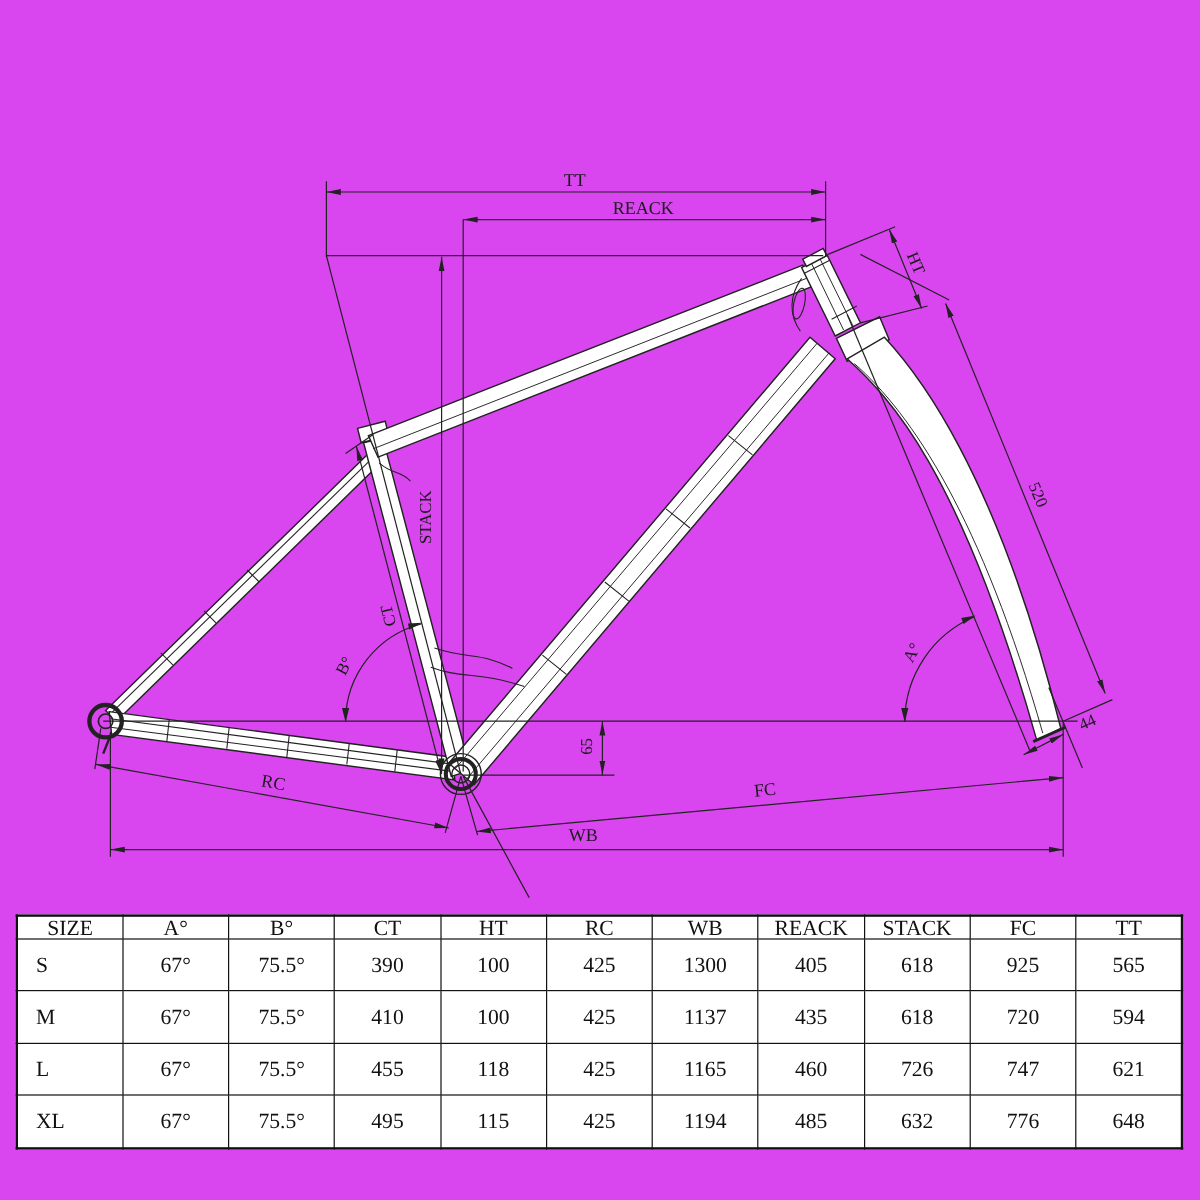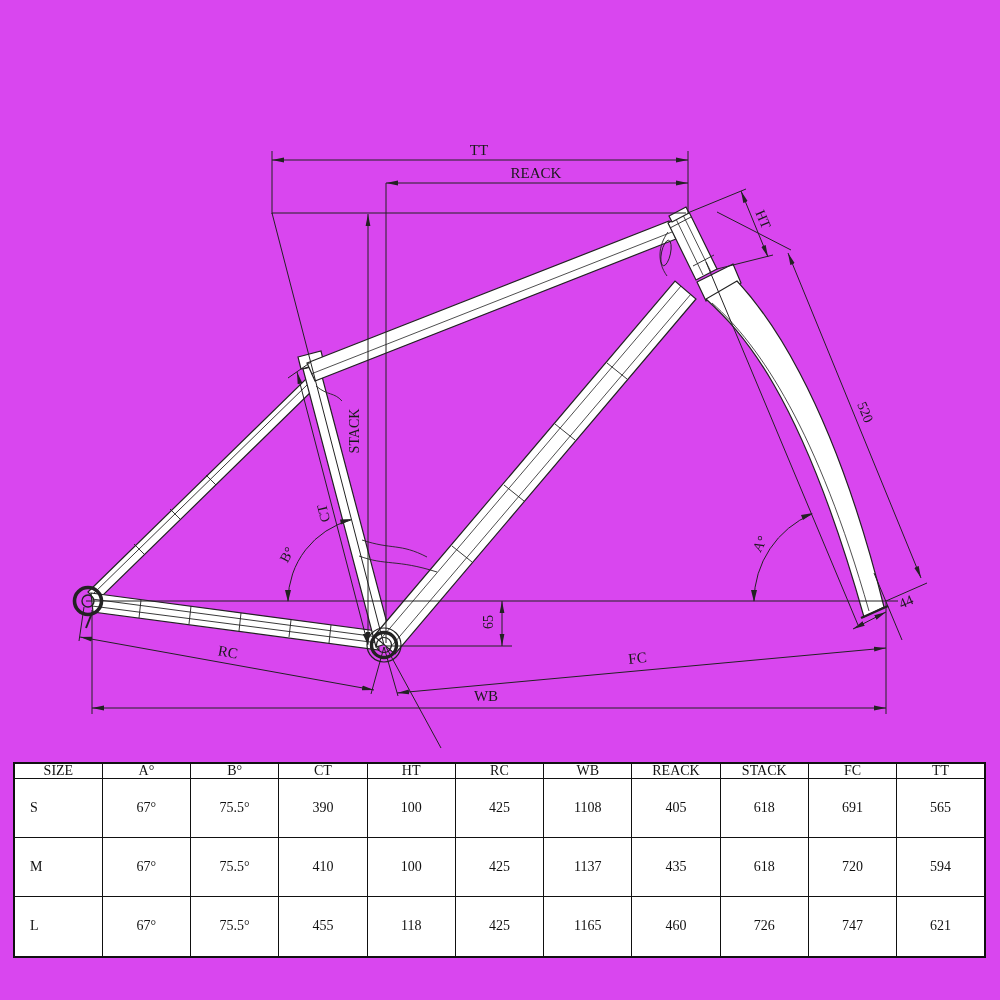--- a/index.html
+++ b/index.html
@@ -4,21 +4,21 @@
 <style>
   html,body{margin:0;padding:0;background:#ffffff;}
   #page{position:relative;width:1000px;height:1000px;background:#d946ef;overflow:hidden;
         font-family:"Liberation Serif", serif;}
   #drawing{position:absolute;left:0;top:0;}
   svg text{fill:#1a1a1a;font-family:"Liberation Serif", serif;}
   .dim-label{font-size:15px;}
   .dim-label-sm{font-size:14px;}
   #geo-table{position:absolute;left:13px;top:762px;width:973px;height:196px;
              border-collapse:collapse;table-layout:fixed;background:#ffffff;}
-  #geo-table td,#geo-table th{border:1.6px solid #111111;font-size:14px;font-weight:normal;
+  #geo-table td,#geo-table th{border:1.6px solid #111111;font-size:18px;font-weight:normal;
              color:#111111;text-align:center;padding:0;line-height:1;margin-left:45px;}
   #geo-table{border:2.6px solid #111111;}
   #geo-table td.size-col{text-align:left;padding-left:15px;}
 </style>
 </head>
 <body>
 
 <div id="page">
 
   <svg id="drawing" width="1000" height="758" viewBox="0 0 1000 758">
@@ -164,24 +164,24 @@
         </tr>
     </thead>
     <tbody>
         <tr>
           <td class="size-col">S</td>
           <td>67°</td>
           <td>75.5°</td>
           <td>390</td>
           <td>100</td>
           <td>425</td>
-          <td>1108</td>
+          <td>1300</td>
           <td>405</td>
           <td>618</td>
-          <td>691</td>
+          <td>925</td>
           <td>565</td>
         </tr>
         <tr>
           <td class="size-col">M</td>
           <td>67°</td>
           <td>75.5°</td>
           <td>410</td>
           <td>100</td>
           <td>425</td>
           <td>1137</td>
@@ -196,16 +196,29 @@
           <td>75.5°</td>
           <td>455</td>
           <td>118</td>
           <td>425</td>
           <td>1165</td>
           <td>460</td>
           <td>726</td>
           <td>747</td>
           <td>621</td>
         </tr>
+        <tr>
+          <td class="size-col">XL</td>
+          <td>67°</td>
+          <td>75.5°</td>
+          <td>495</td>
+          <td>115</td>
+          <td>425</td>
+          <td>1194</td>
+          <td>485</td>
+          <td>632</td>
+          <td>776</td>
+          <td>648</td>
+        </tr>
       </tbody>
   </table>
 
 </div>
 
 </body></html>

